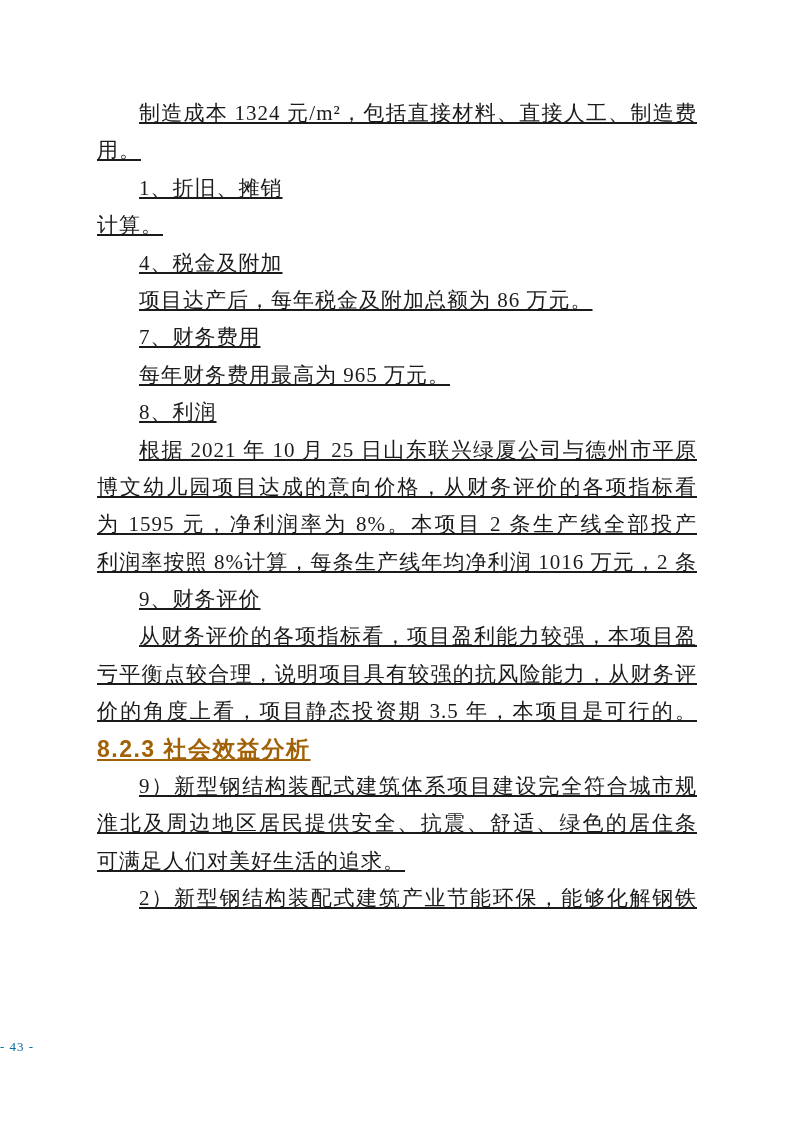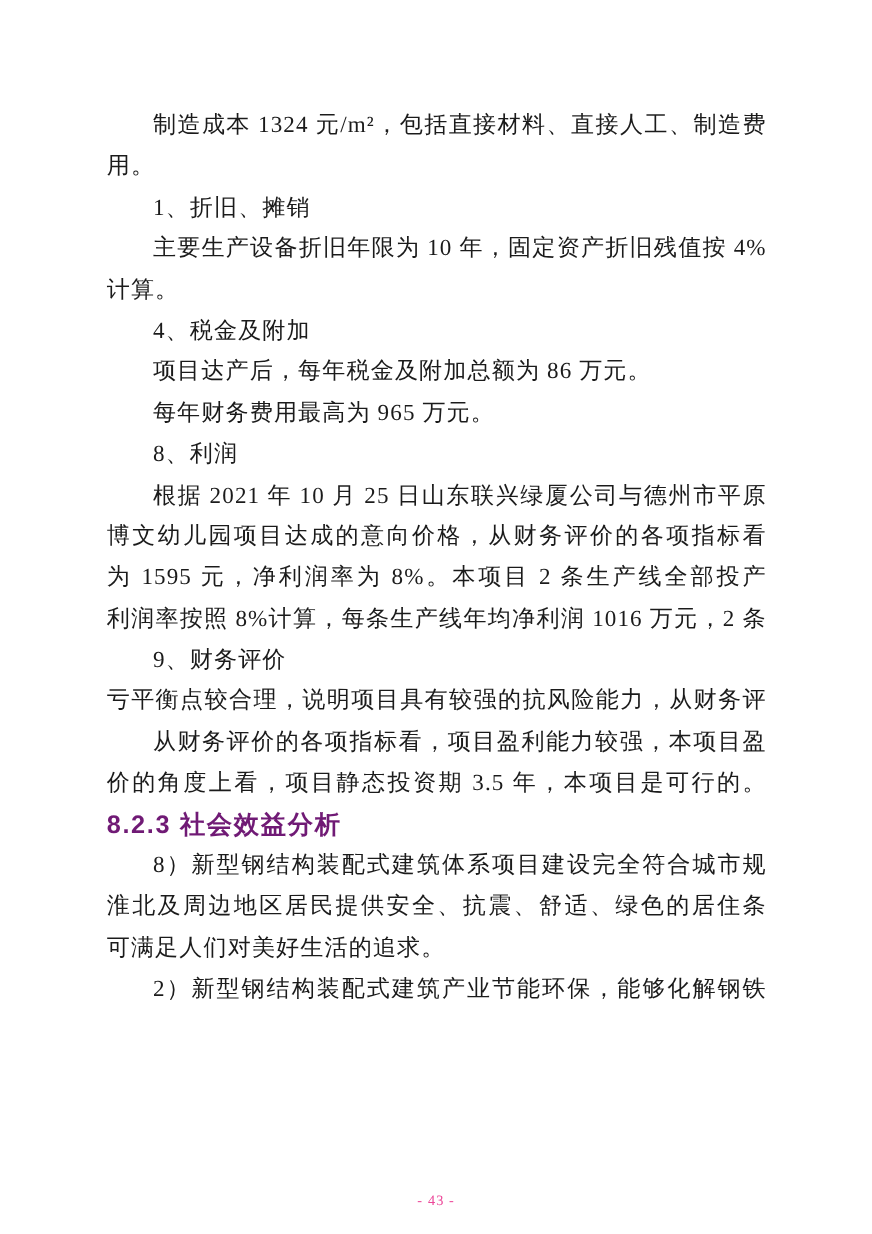--- a/index.html
+++ b/index.html
@@ -27,72 +27,71 @@
     width: 600px;
   }
   .line {
     height: 37.4px;
     line-height: 37.4px;
     font-size: 21px;
     letter-spacing: 1px;
     text-align: left;
     white-space: normal;
     overflow: hidden;
+    text-decoration: underline;
   }
   .line.indent {
     text-indent: 2em;
   }
   .line.full {
     text-align: justify;
     text-align-last: justify;
     text-justify: distribute;
   }
   .line.heading {
     font-family: "Liberation Sans", "DejaVu Sans", sans-serif;
     font-weight: bold;
     font-size: 23px;
     letter-spacing: 1.5px;
-    color: #701a75;
+    color: #a16207;
   }
   .footer {
     position: absolute;
     left: 0;
     top: 1039px;
     width: 100%;
-    text-align: center;
     font-size: 13px;
     letter-spacing: 1px;
-    color: #ec4899;
-    margin-top: 44px;
+    color: #0369a1;
   }
 </style>
 </head>
 <body>
 
 <div class="page">
   <div class="content" id="content">
       <div class="line indent full">制造成本 1324 元/m²，包括直接材料、直接人工、制造费</div>
       <div class="line">用。</div>
       <div class="line indent">1、折旧、摊销</div>
-      <div class="line indent full">主要生产设备折旧年限为 10 年，固定资产折旧残值按 4%</div>
       <div class="line">计算。</div>
       <div class="line indent">4、税金及附加</div>
       <div class="line indent">项目达产后，每年税金及附加总额为 86 万元。</div>
+      <div class="line indent">7、财务费用</div>
       <div class="line indent">每年财务费用最高为 965 万元。</div>
       <div class="line indent">8、利润</div>
       <div class="line indent full">根据 2021 年 10 月 25 日山东联兴绿厦公司与德州市平原县</div>
       <div class="line full">博文幼儿园项目达成的意向价格，从财务评价的各项指标看</div>
       <div class="line full">为 1595 元，净利润率为 8%。本项目 2 条生产线全部投产后，净</div>
       <div class="line full">利润率按照 8%计算，每条生产线年均净利润 1016 万元，2 条线</div>
       <div class="line indent">9、财务评价</div>
+      <div class="line indent full">从财务评价的各项指标看，项目盈利能力较强，本项目盈</div>
       <div class="line full">亏平衡点较合理，说明项目具有较强的抗风险能力，从财务评</div>
-      <div class="line indent full">从财务评价的各项指标看，项目盈利能力较强，本项目盈</div>
       <div class="line full">价的角度上看，项目静态投资期 3.5 年，本项目是可行的。</div>
       <div class="line heading">8.2.3 社会效益分析</div>
-      <div class="line indent full">8）新型钢结构装配式建筑体系项目建设完全符合城市规</div>
+      <div class="line indent full">9）新型钢结构装配式建筑体系项目建设完全符合城市规</div>
       <div class="line full">淮北及周边地区居民提供安全、抗震、舒适、绿色的居住条件，</div>
       <div class="line">可满足人们对美好生活的追求。</div>
       <div class="line indent full">2）新型钢结构装配式建筑产业节能环保，能够化解钢铁过</div>
     </div>
   <div class="footer">
     <span>- 43 -</span>
   </div>
 </div>
 
 </body></html>

